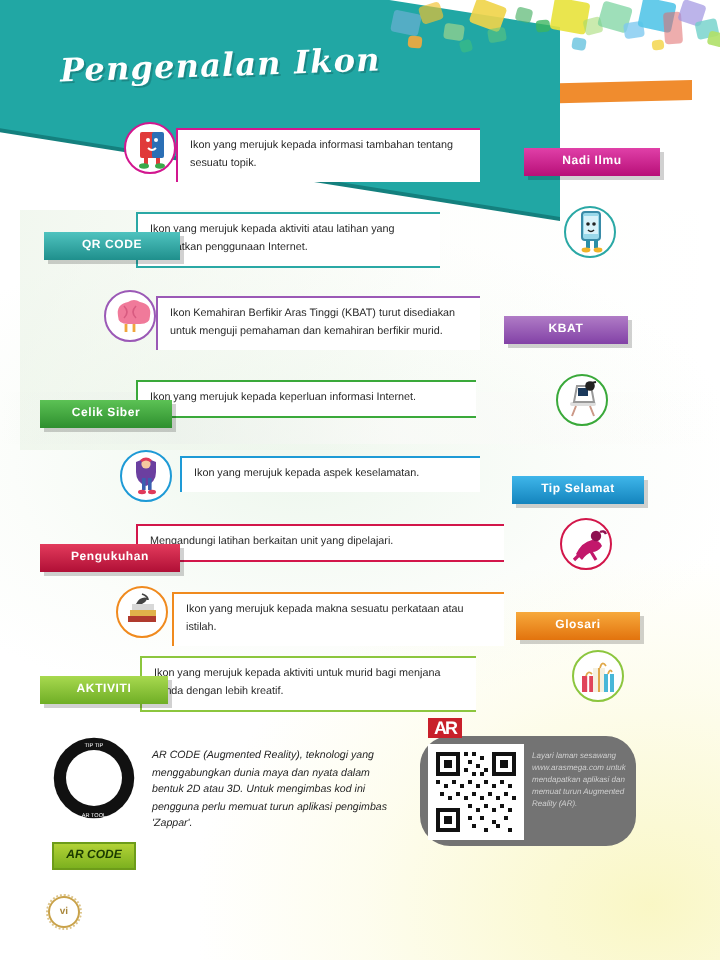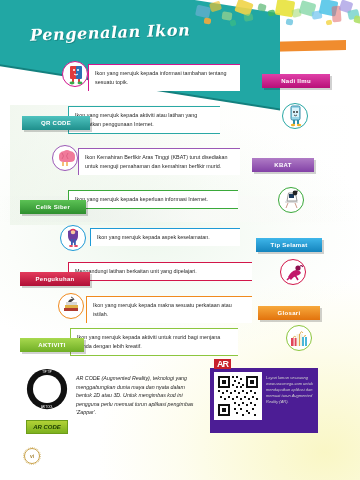--- a/index.html
+++ b/index.html
@@ -130,22 +130,22 @@
   #ar-badge {
     margin-top:6px;
     background:linear-gradient(180deg,#b2d236,#7cb11f);
     color:#1b3b00;
     font-size:6px; font-weight:bold; font-style:italic;
     text-align:center; padding:3px 0; width:42px;
     border:1px solid #6d9c1a;
   }
   #ar-text { font-size:5.3px; line-height:1.62; color:#262626; font-style:italic; width:126px; padding-top:6px;}
   #qr-panel {
-    width:108px; background:#4c1d95; position:relative; padding:4px 5px 13px 4px;
-    display:flex; gap:4px; align-items:flex-start;
+    width:108px; background:#737373; position:relative; padding:4px 5px 3px 4px;
+    display:flex; gap:4px; align-items:flex-start;border-radius:15px;
   }
   #qr-head { background:#c8202a; color:#fff; font-weight:bold; font-size:9px; letter-spacing:-1px;
              padding:1px 3px 0; line-height:1; position:absolute; left:4px; top:-9px; }
   #qr-img { width:48px; height:48px; background:#fff; padding:2px; flex:0 0 auto; }
   #qr-cap { color:#cfcfcf; font-size:4px; line-height:1.5; padding-top:3px; font-style:italic; }
 
   
   #page-no {
     position:absolute; left:24px; bottom:16px;
     width:16px;height:16px;border-radius:50%;

